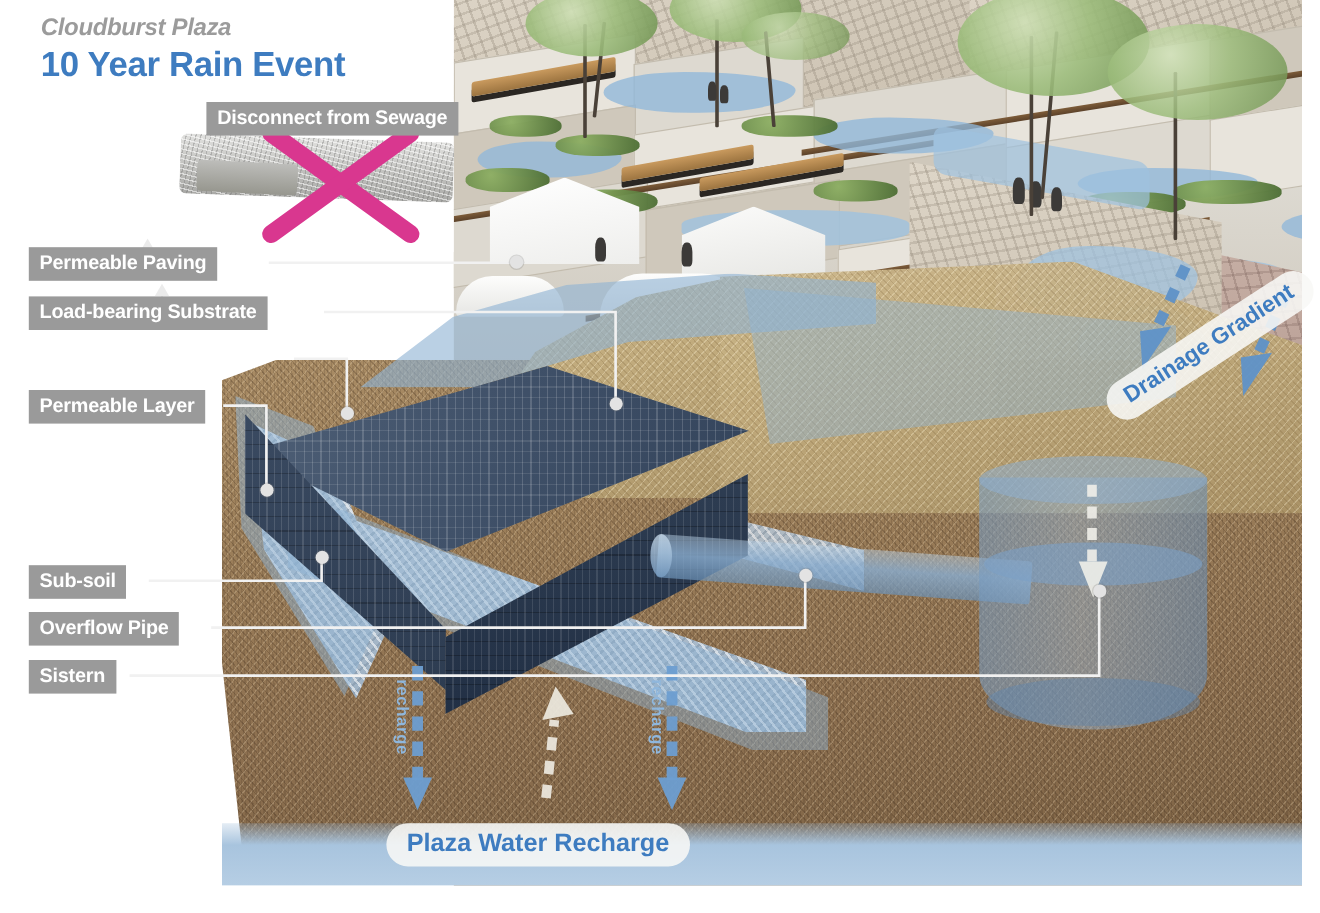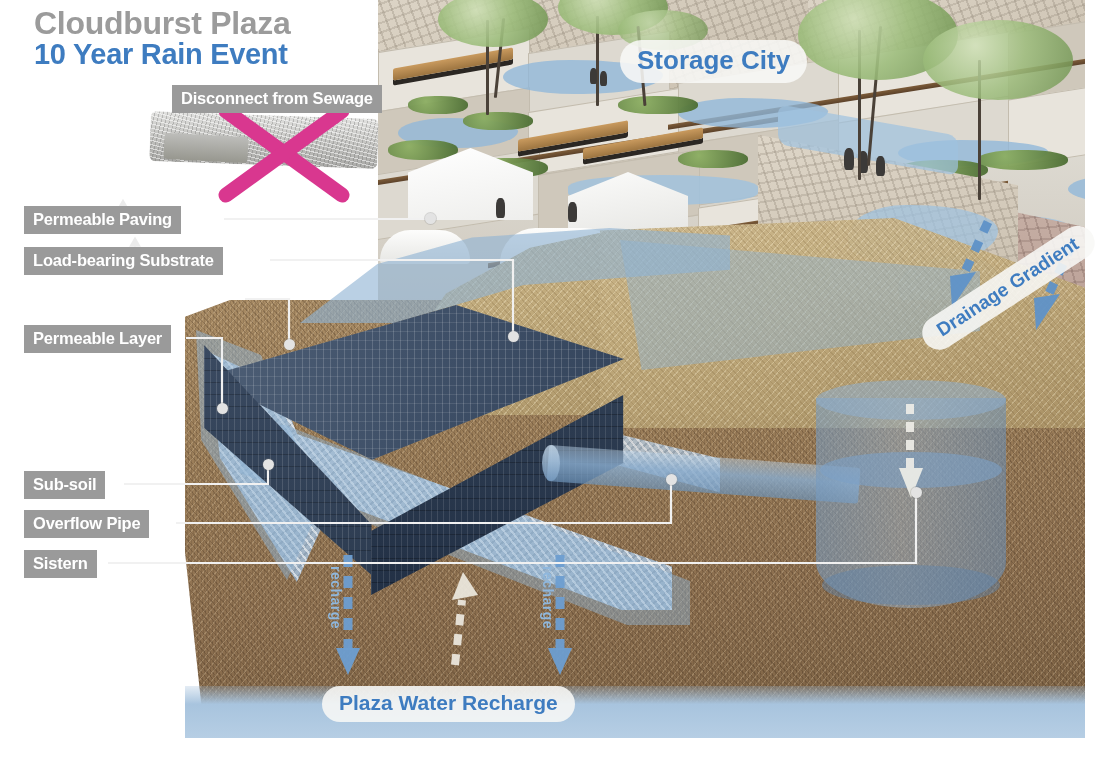--- a/index.html
+++ b/index.html
@@ -2,21 +2,21 @@
 <html><head>
 <meta charset="utf-8">
 <title>Cloudburst Plaza</title>
 <style>
   html,body{margin:0;padding:0;background:#ffffff;}
   body{font-family:"Liberation Sans", sans-serif;}
   #stage{position:relative;width:1100px;height:761px;overflow:hidden;background:#ffffff;}
 
   
   #title-block{position:absolute;left:34px;top:8px;z-index:60;}
-  .title-1{font-size:32px;font-weight:bold;color:#9b9b9b;letter-spacing:-0.3px;line-height:30px;}
+  .title-1{font-size:20px;font-weight:bold;color:#9b9b9b;letter-spacing:-0.3px;line-height:30px;font-style:italic;}
   .title-2{font-size:29px;font-weight:bold;color:#3e7cc0;letter-spacing:-0.3px;line-height:32px;}
 
   
   #photo{position:absolute;left:378px;top:0;width:722px;height:761px;overflow:hidden;}
   .pv-sky{position:absolute;left:0;top:0;width:100%;height:100%;
     background:linear-gradient(180deg,#e7e5df 0%,#dedbd3 18%,#cfc9be 40%,#b9ae9e 62%,#a2937f 82%,#8d7d68 100%);}
   
   .plaza{position:absolute;left:0;top:0;width:100%;height:330px;overflow:hidden;}
   .pav{position:absolute;background:#ddd9d0;border:1px solid #c3bcae;transform:skewY(-9deg);}
   .pav.d{background:#cfc8bb;}
@@ -344,17 +344,16 @@
   <div class="dot" style="left:666px;top:474px;"></div>
   <div class="dot" style="left:911px;top:487px;"></div>
 
   <div class="lbl" style="left:24px;top:206px;">Permeable Paving</div>
   <div class="lbl" style="left:24px;top:247px;">Load-bearing Substrate</div>
   <div class="lbl" style="left:24px;top:325px;">Permeable Layer</div>
   <div class="lbl" style="left:24px;top:471px;">Sub-soil</div>
   <div class="lbl" style="left:24px;top:510px;">Overflow Pipe</div>
   <div class="lbl" style="left:24px;top:550px;">Sistern</div>
 
-  <div class="pill" style="left:620px;top:40px;font-size:26px;">Storage City</div>
   <div class="pill" style="left:322px;top:686px;font-size:21px;">Plaza Water Recharge</div>
   <div class="pill" style="left:925px;top:325px;font-size:19px;transform:rotate(-33deg);transform-origin:left center;">Drainage Gradient</div>
 
 </div>
 
 </body></html>

